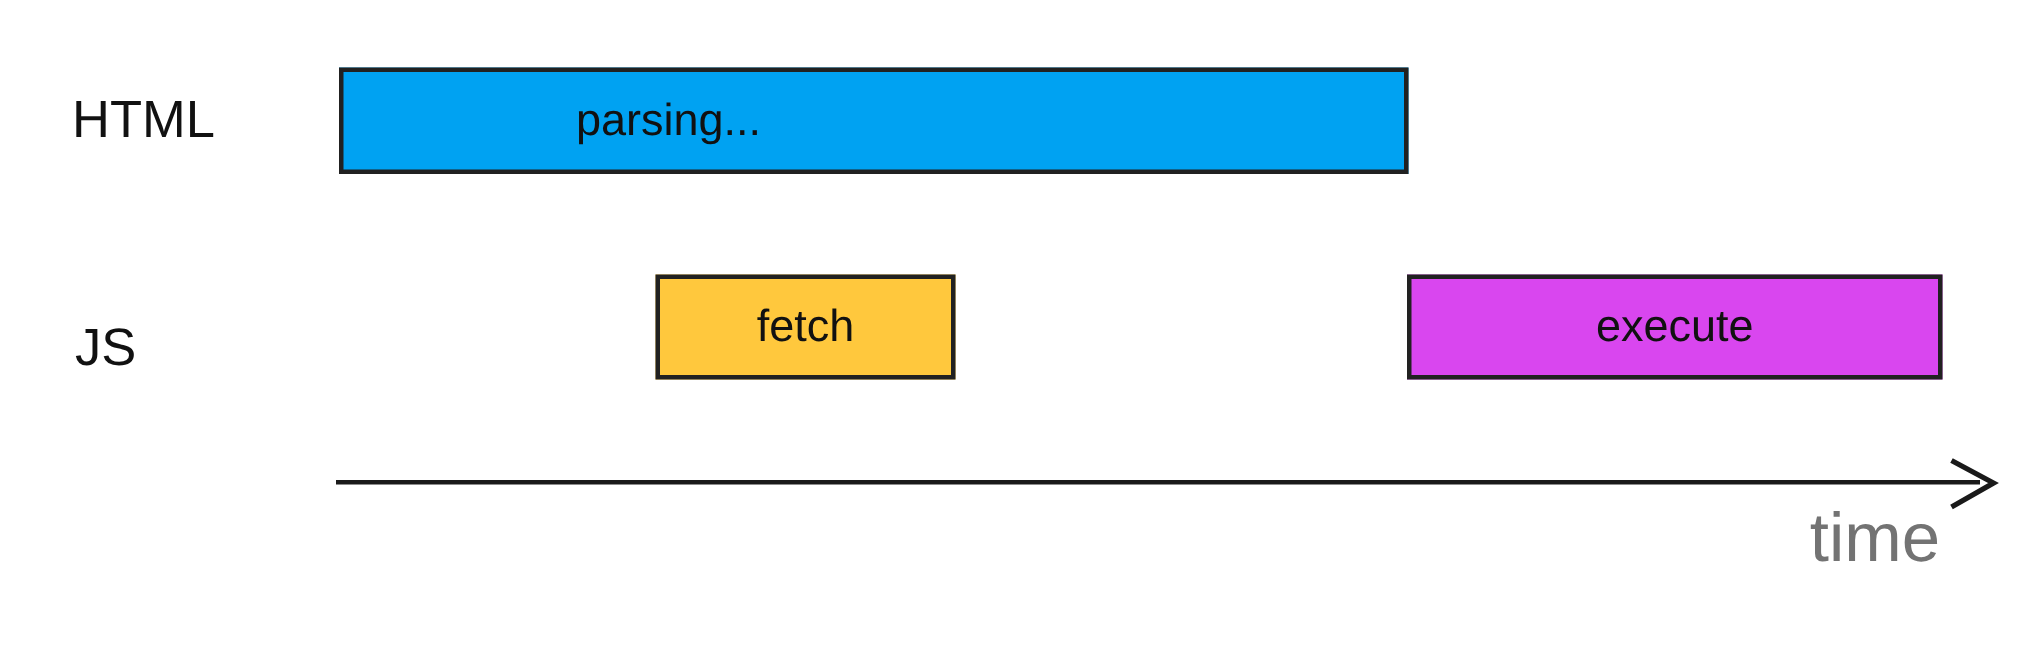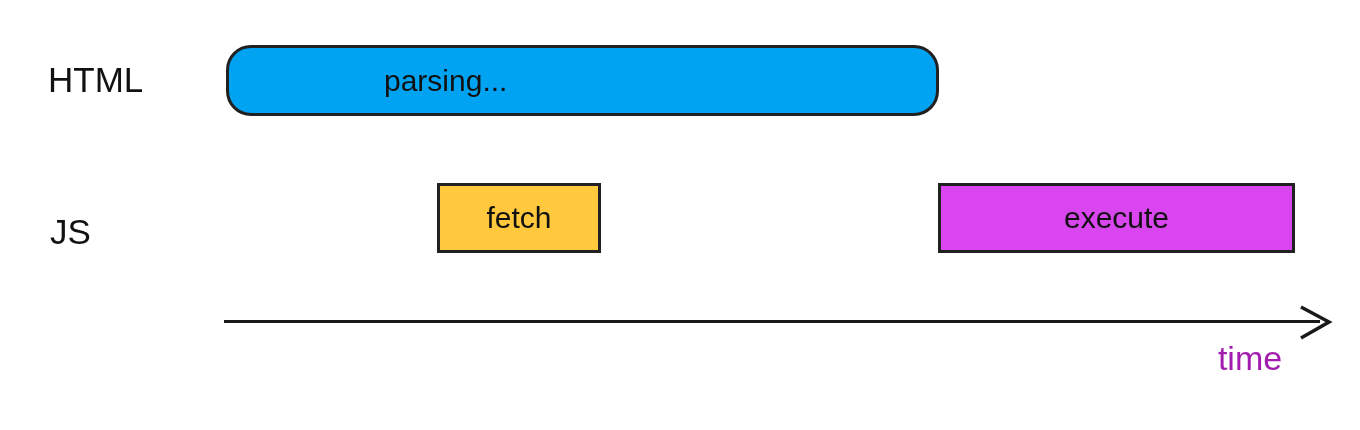--- a/index.html
+++ b/index.html
@@ -28,46 +28,46 @@
     box-sizing: border-box;
     border: 3px solid #212121;
     display: flex;
     align-items: center;
     justify-content: center;
     font-size: 30px;
     color: #111111;
     white-space: nowrap;
   }
   #bar-parsing { left: 226px; top: 45px;  width: 713px; height: 71px; }
-  #bar-fetch   { left: 437px; top: 183px; width: 164px; height: 70px; }
+  #bar-fetch   { left: 437px; top: 183px; width: 200px; height: 70px; }
   #bar-execute { left: 938px; top: 183px; width: 357px; height: 70px; }
 
   .bar-inner-left  { position: absolute; left: 155px; top: 50%; transform: translateY(-50%); }
   .bar-inner-right { position: absolute; right: 26px; top: 50%; transform: translateY(-50%); }
 
   svg.axis { position: absolute; left: 0; top: 0; }
 
   .time-label {
     position: absolute;
     left: 1205px; top: 338px;
     width: 90px;
     text-align: center;
-    font-size: 34px;
+    font-size: 46px;
     line-height: 40px;
-    color: #a21caf;
+    color: #737373;
   }
 </style>
 </head>
 <body>
 
 <div class="stage">
 
   <div class="row-label" id="label-html">HTML</div>
 
-  <div class="bar" id="bar-parsing" style="background-color: rgb(0, 162, 242); border-radius: 25px;">
+  <div class="bar" id="bar-parsing" style="background-color: rgb(0, 162, 242);">
     <span class="bar-inner-left">parsing...</span>
   </div>
 
   <div class="row-label" id="label-js">JS</div>
 
   <div class="bar" id="bar-fetch" style="background-color: rgb(255, 200, 61);">
     <span>fetch</span>
   </div>
 
   <div class="bar" id="bar-execute" style="background-color: #d946ef;">

